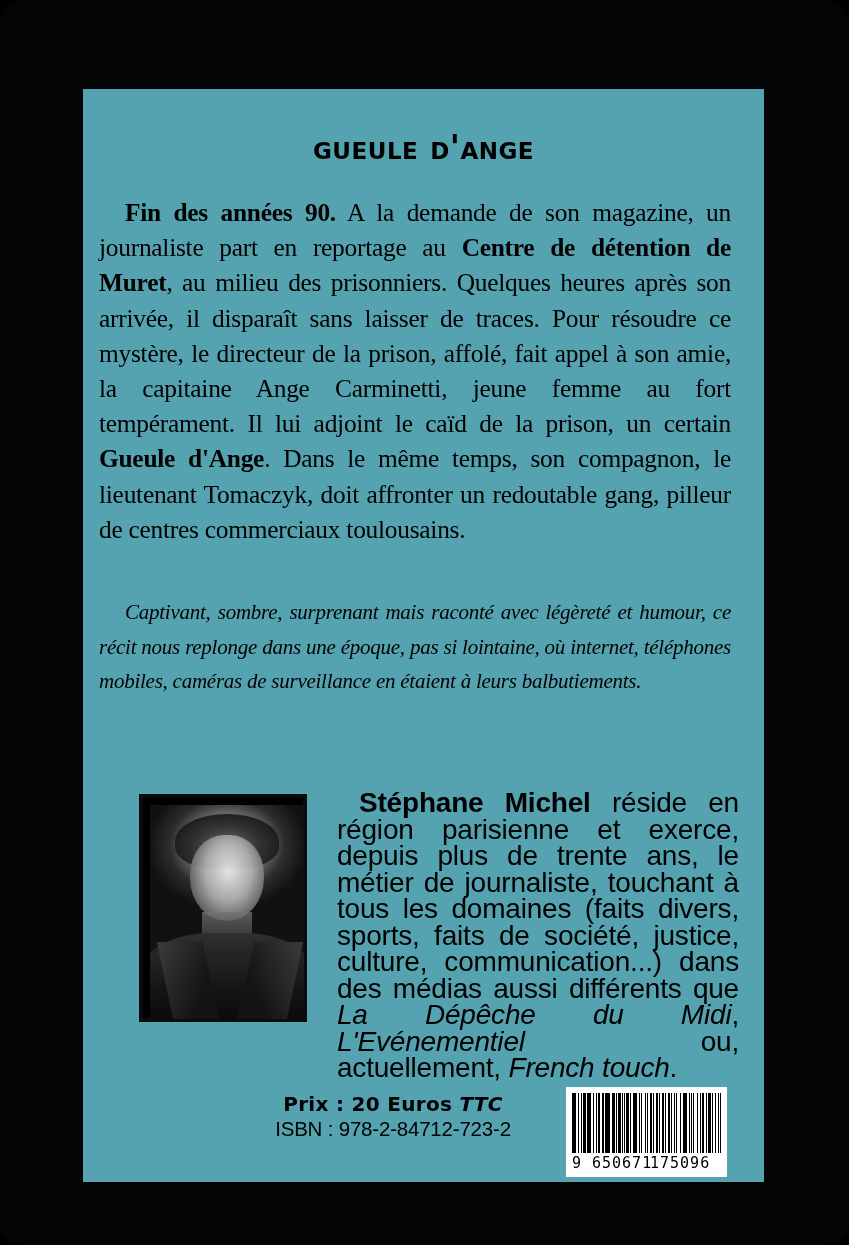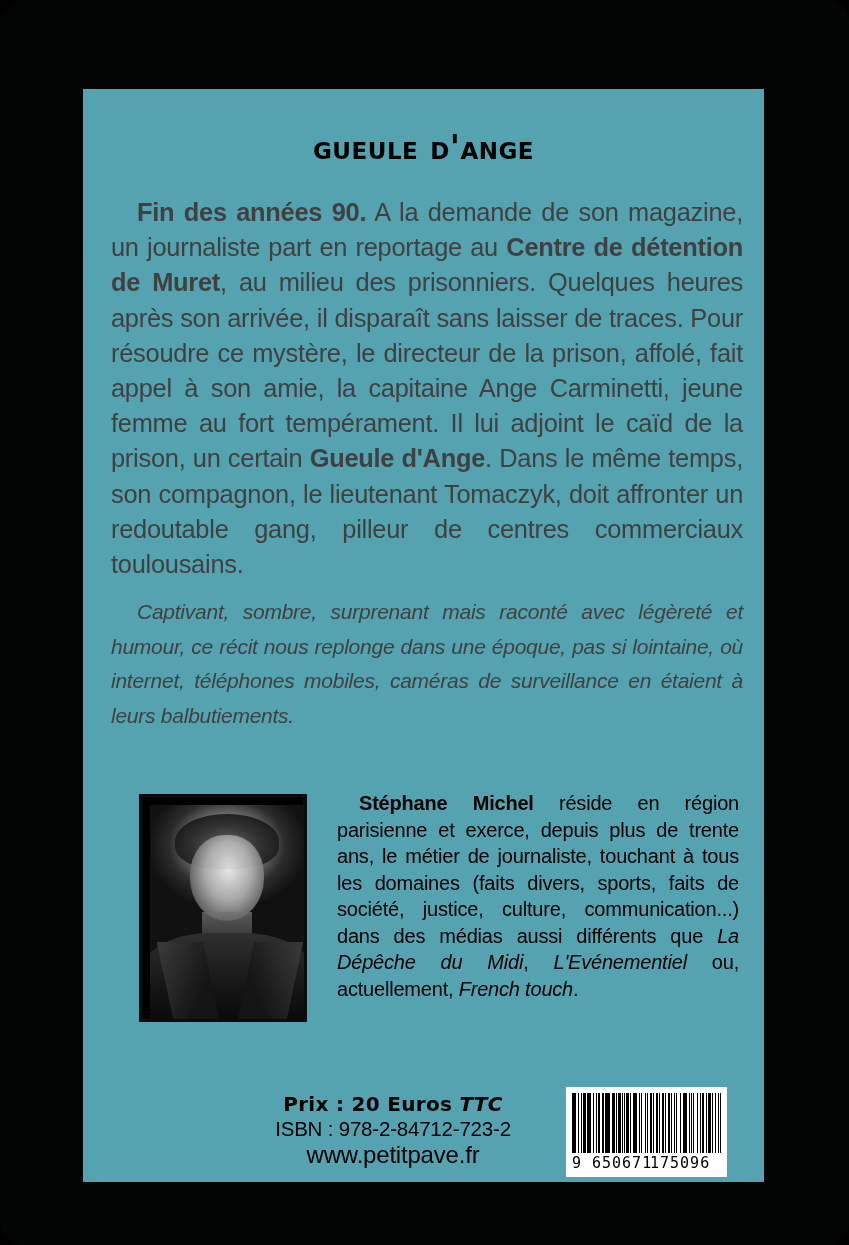--- a/index.html
+++ b/index.html
@@ -44,25 +44,25 @@
     letter-spacing: 0.5px;
     font-variant: small-caps;
     text-transform: lowercase;
     line-height: 1;
   }
   #title::first-letter { font-size: 33px; }
 
   
   .textblock {
     position: absolute;
-    left: 28px;
+    left: 16px;
     width: 632px;
-    color: #404040;
+    color: #000000;
     text-align: justify;
-    font-family: Liberation Sans, sans-serif;
+    font-family: Liberation Serif, serif;
   }
   #synopsis {
     top: 106px;
     font-size: 25.4px;
     line-height: 35.2px;
     text-indent: 26px;
     letter-spacing: -0.25px;
   }
   #synopsis b { font-weight: bold; }
 
@@ -154,21 +154,21 @@
     transform: skewX(-12deg);
     opacity: 0.9;
   }
 
   #author-bio {
     position: absolute;
     left: 198px;
     top: 0;
     width: 402px;
     color: #000000;
-    font-size: 20px;
+    font-size: 28px;
     line-height: 26.5px;
     text-align: justify;
     text-indent: 22px;
     letter-spacing: -0.2px;
   }
   #author-bio b { font-weight: bold; }
   #author-bio i { font-style: italic; }
 
   
   #footer {
@@ -271,21 +271,20 @@
 
       <div id="author-bio">
         <b>Stéphane Michel</b><span> réside en région parisienne et exerce, depuis plus de trente ans, le métier de journaliste, touchant à tous les domaines (faits divers, sports, faits de société, justice, culture, communication...) dans des médias aussi différents que </span><i>La Dépêche du Midi</i><span>, </span><i>L'Evénementiel</i><span> ou, actuellement, </span><i>French touch</i><span>.</span>
       </div>
     </div>
 
     <div id="footer">
       <div id="footer-text">
         <div id="price-line"><span>Prix : 20 Euros </span><i>TTC</i></div>
         <div id="isbn-line">ISBN : 978-2-84712-723-2</div>
-        <div id="site-line">www.petitpave.fr</div>
       </div>
 
       <div id="barcode-box">
         <div id="barcode-bars">
             <i style="left: 0px; width: 2.61404px;"></i>
             <i style="left: 3.48538px; width: 1px;"></i>
             <i style="left: 6.09942px; width: 1px;"></i>
             <i style="left: 8.71345px; width: 1px;"></i>
             <i style="left: 11.3275px; width: 2.61404px;"></i>
             <i style="left: 14.8129px; width: 1.74269px;"></i>

